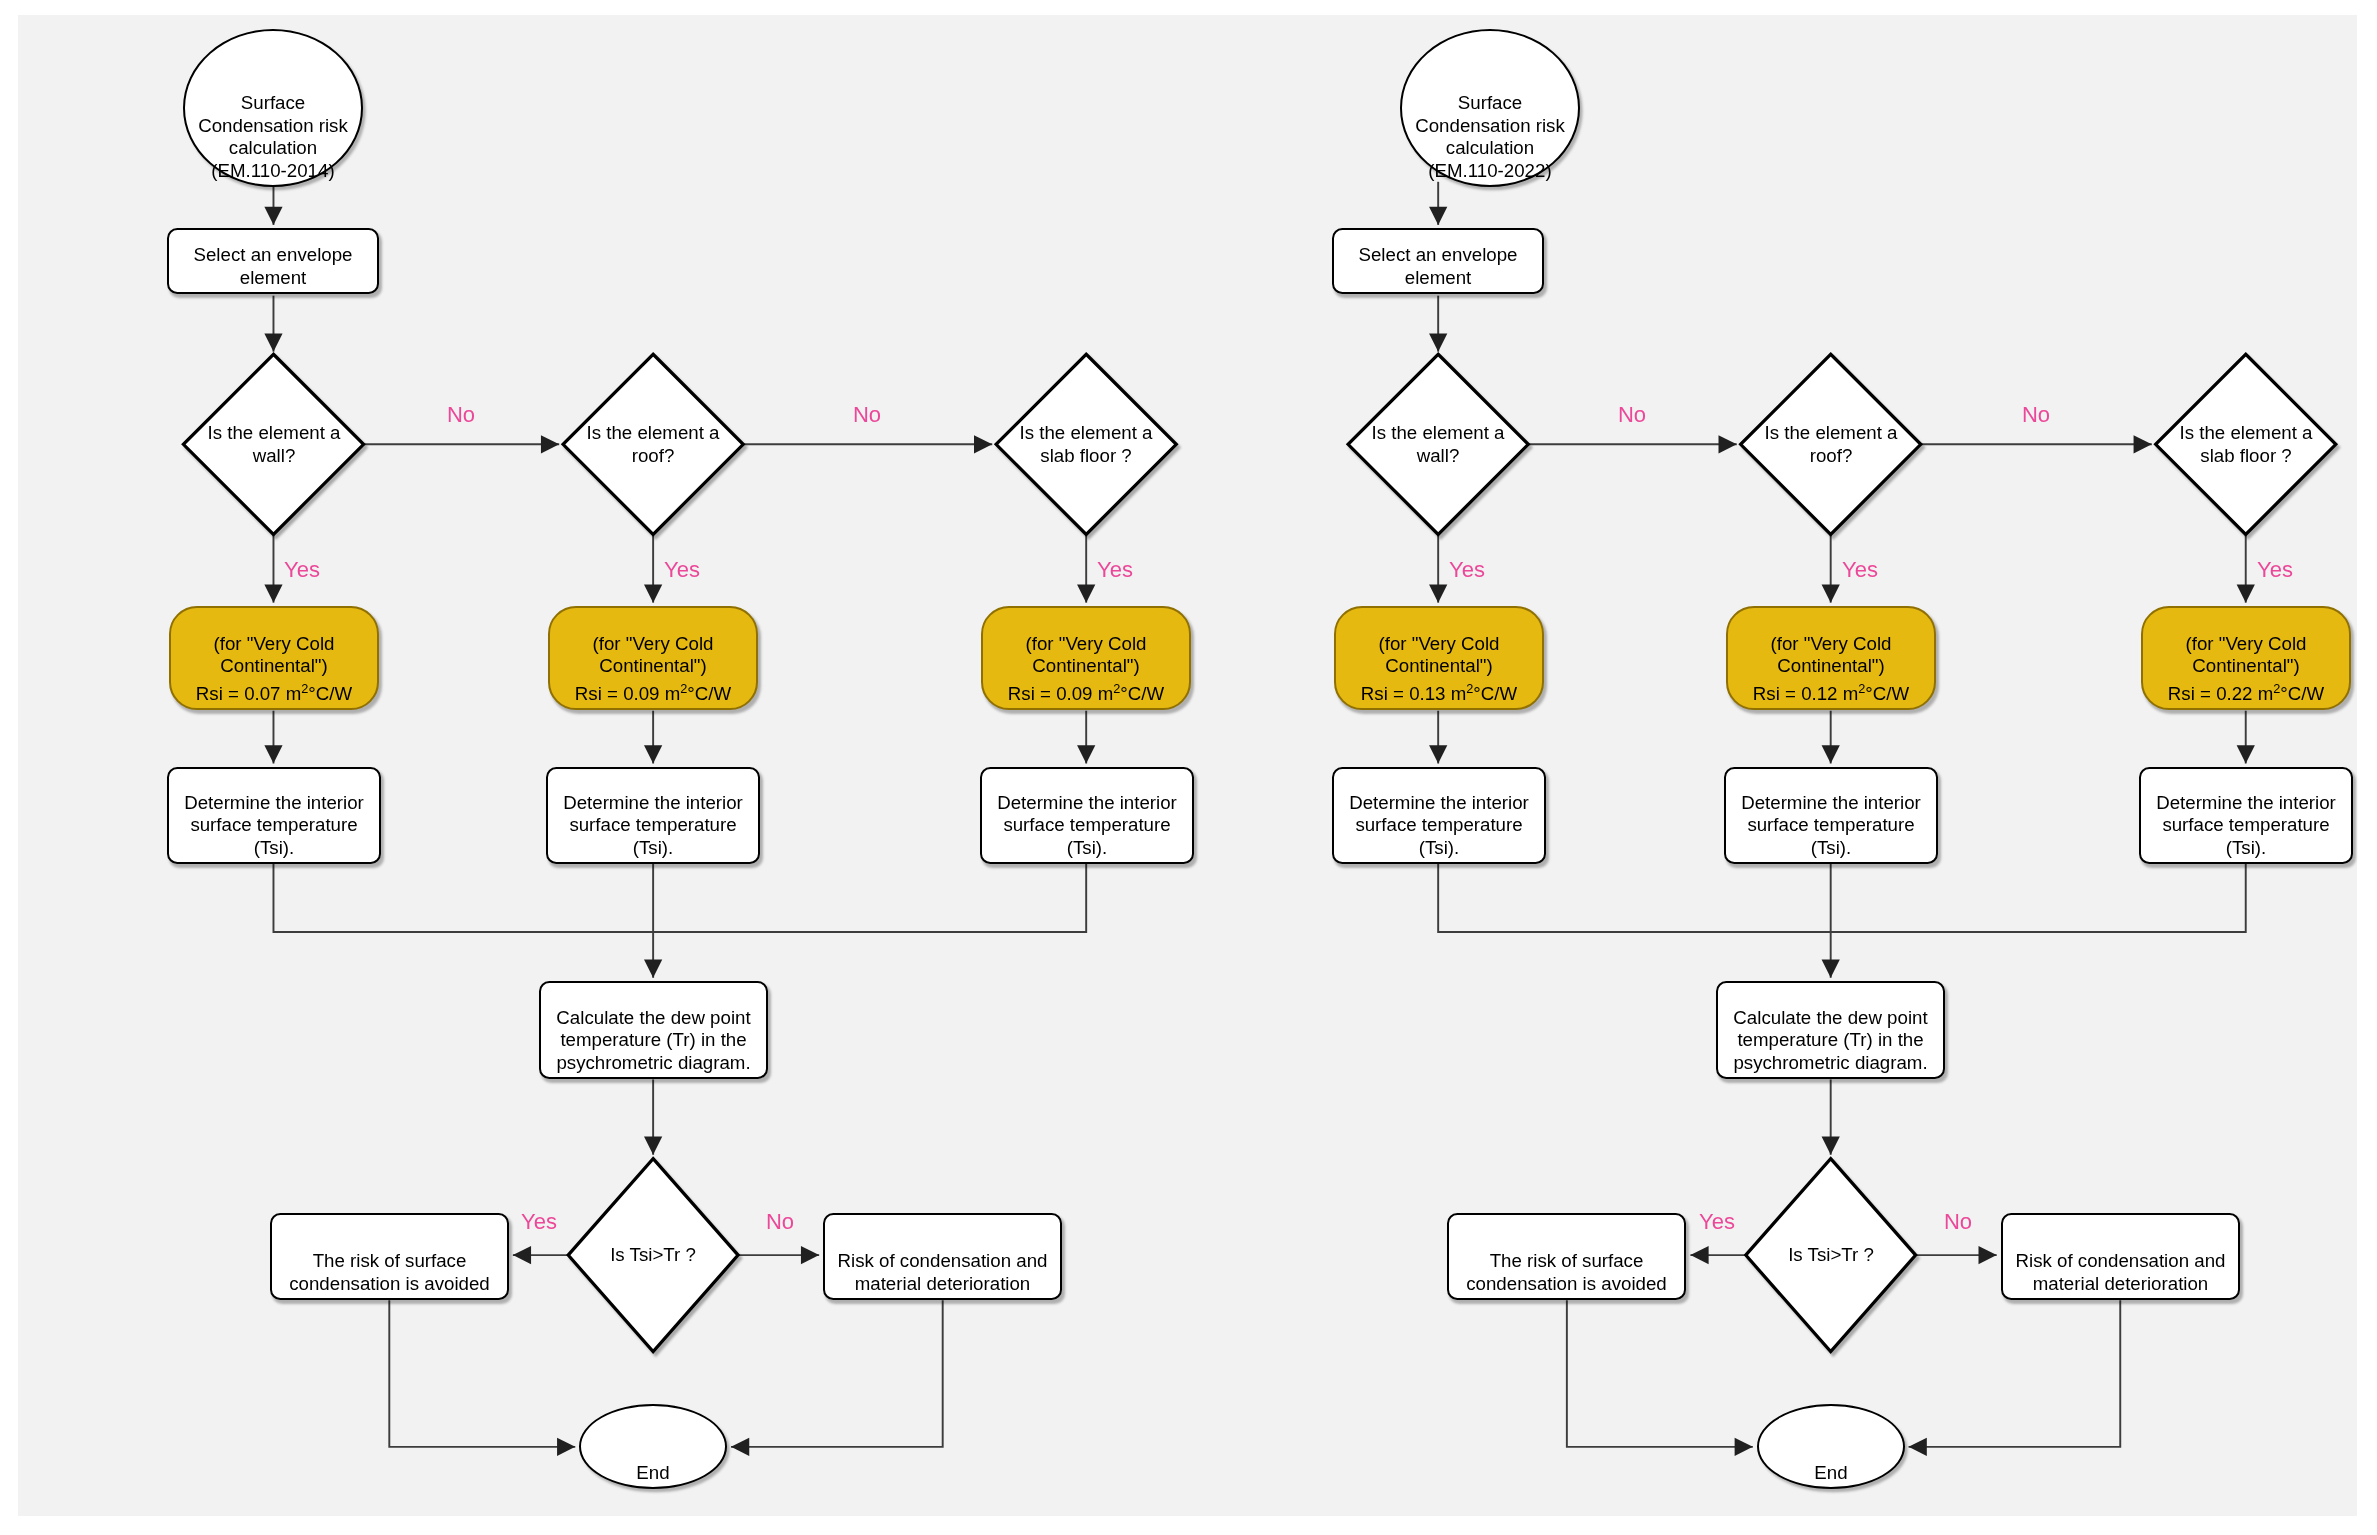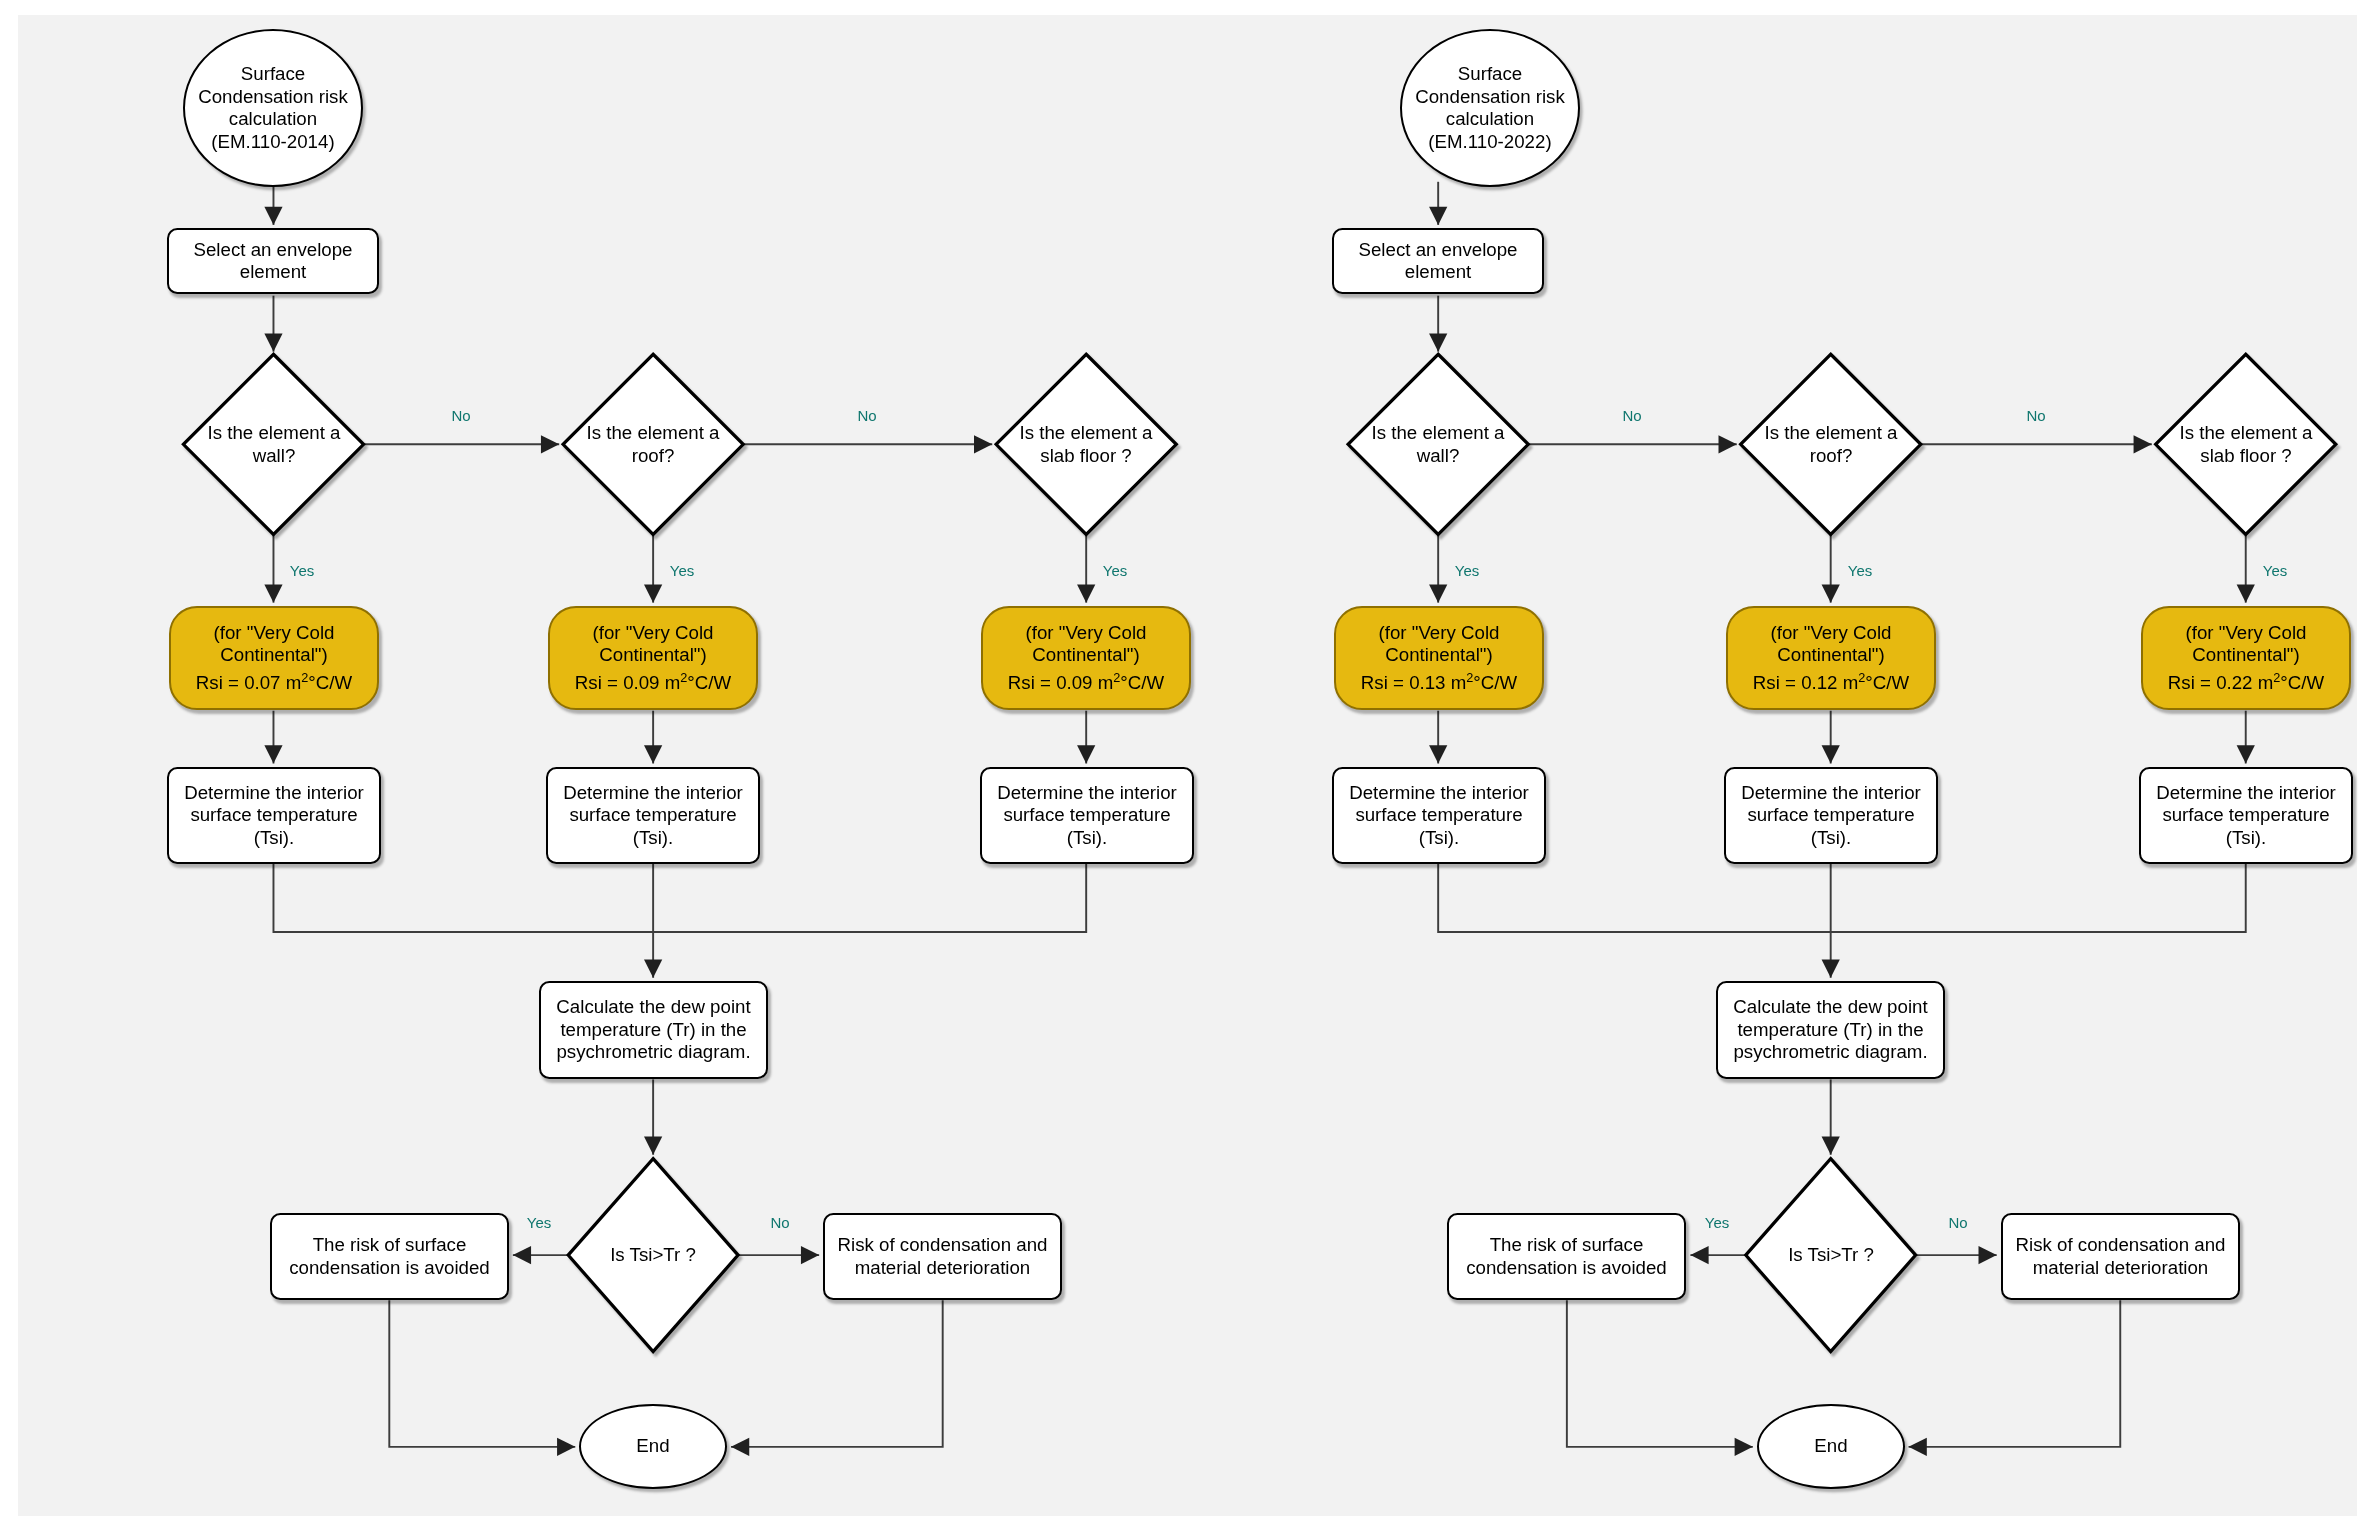--- a/index.html
+++ b/index.html
@@ -4,32 +4,32 @@
 <style>
   html,body{margin:0;padding:0;background:#ffffff;}
   .page{position:relative;width:2377px;height:1536px;background:#ffffff;overflow:hidden;
         font-family:"Liberation Sans","DejaVu Sans",sans-serif;color:#000;}
   .surface{position:absolute;left:18px;top:15.4px;width:2339px;height:1501px;background:#f2f2f2;}
   .layer{position:absolute;left:0;top:0;}
   .edge{stroke:#3d3d3d;stroke-width:3;fill:none;marker-end:url(#arr);}
   .edge-plain{stroke:#3d3d3d;stroke-width:3;fill:none;}
   .diamond{fill:#ffffff;stroke:#000000;stroke-width:5;filter:url(#ds);}
   .node{position:absolute;box-sizing:border-box;background:#ffffff;border:2.6px solid #000;
-        border-radius:10.3px;display:flex;align-items:center;justify-content:center;
+        border-radius:10.3px;display:flex;align-items:flex-end;justify-content:center;
         text-align:center;font-size:18.7px;line-height:22.5px;
         box-shadow:2.6px 3.2px 2.6px rgba(0,0,0,0.28);padding:2.6px 5.1px;}
   .ellipse{border-radius:50%;}
   .yellow{background:#e6b910;border-color:#8f7000;border-radius:28px;}
   .txt-narrow{width:161px;margin:0 auto;}
   .txt-mid{width:193px;margin:0 auto;}
   .txt-wide{width:219px;margin:0 auto;}
   .dtext{position:absolute;transform:translate(-50%,-50%);text-align:center;
          font-size:18.7px;line-height:22.5px;width:154px;}
   .dtext-small{width:142px;}
-  .elabel{position:absolute;transform:translate(-50%,-50%);font-size:15px;color:#0f766e;}
+  .elabel{position:absolute;transform:translate(-50%,-50%);font-size:22px;color:#ec4899;}
   .nowrap{white-space:nowrap;}
   sup{font-size:0.68em;}
 </style>
 </head>
 <body>
 
 <div class="page">
   <div class="surface"></div>
 
   <svg class="layer" width="2377" height="1536" viewBox="0 0 3694 2386">

